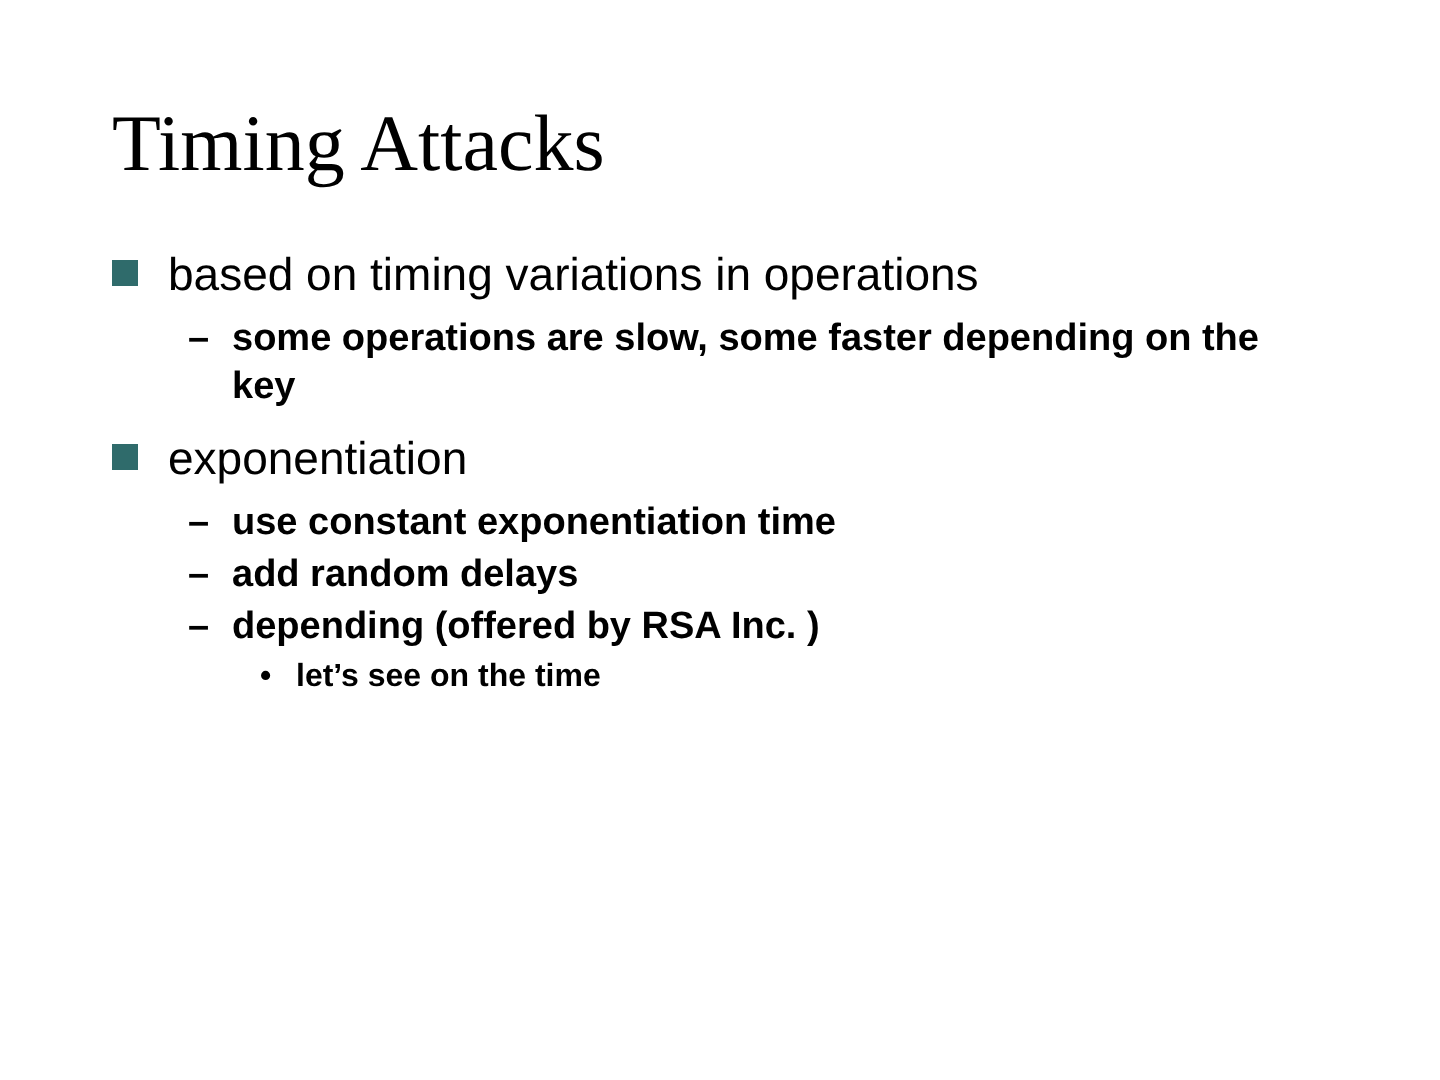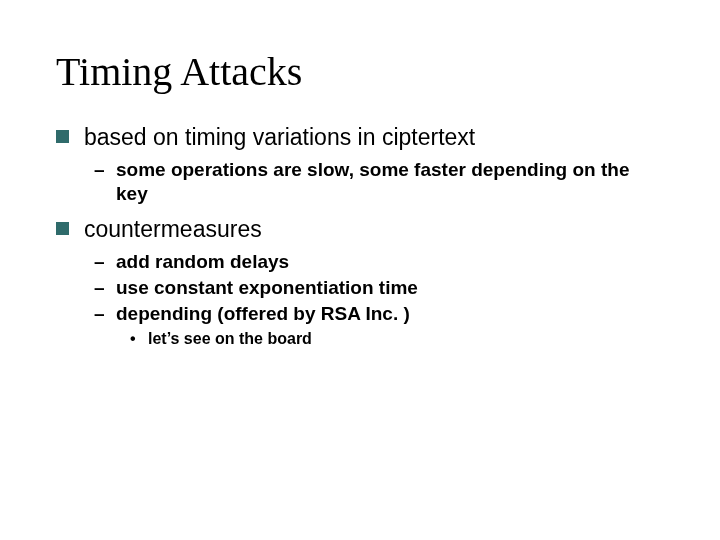--- a/index.html
+++ b/index.html
@@ -17,43 +17,43 @@
   .level3 > li::before { content: "•"; position: absolute; left: 0; top: 0; font-size: 16px; }
 </style>
 </head>
 <body>
 <div class="slide">
   <h1 class="title">Timing Attacks</h1>
 
   <ul class="level1">
 
     <li>
-      <span>based on timing variations in ciptertext</span>
+      <span>based on timing variations in operations</span>
       <ul class="level2">
         <li>
           <span>some operations are slow, some faster depending on the key</span>
         </li>
       </ul>
     </li>
 
 
     <li>
-      <span>countermeasures</span>
+      <span>exponentiation</span>
       <ul class="level2">
         <li>
-          <span>add random delays</span>
+          <span>use constant exponentiation time</span>
         </li>
         <li>
-          <span>use constant exponentiation time</span>
+          <span>add random delays</span>
         </li>
         <li>
           <span>depending (offered by RSA Inc. )</span>
           <ul class="level3">
             <li>
-              <span>let’s see on the board</span>
+              <span>let’s see on the time</span>
             </li>
           </ul>
         </li>
       </ul>
     </li>
 
   </ul>
 </div>
 
 </body></html>

